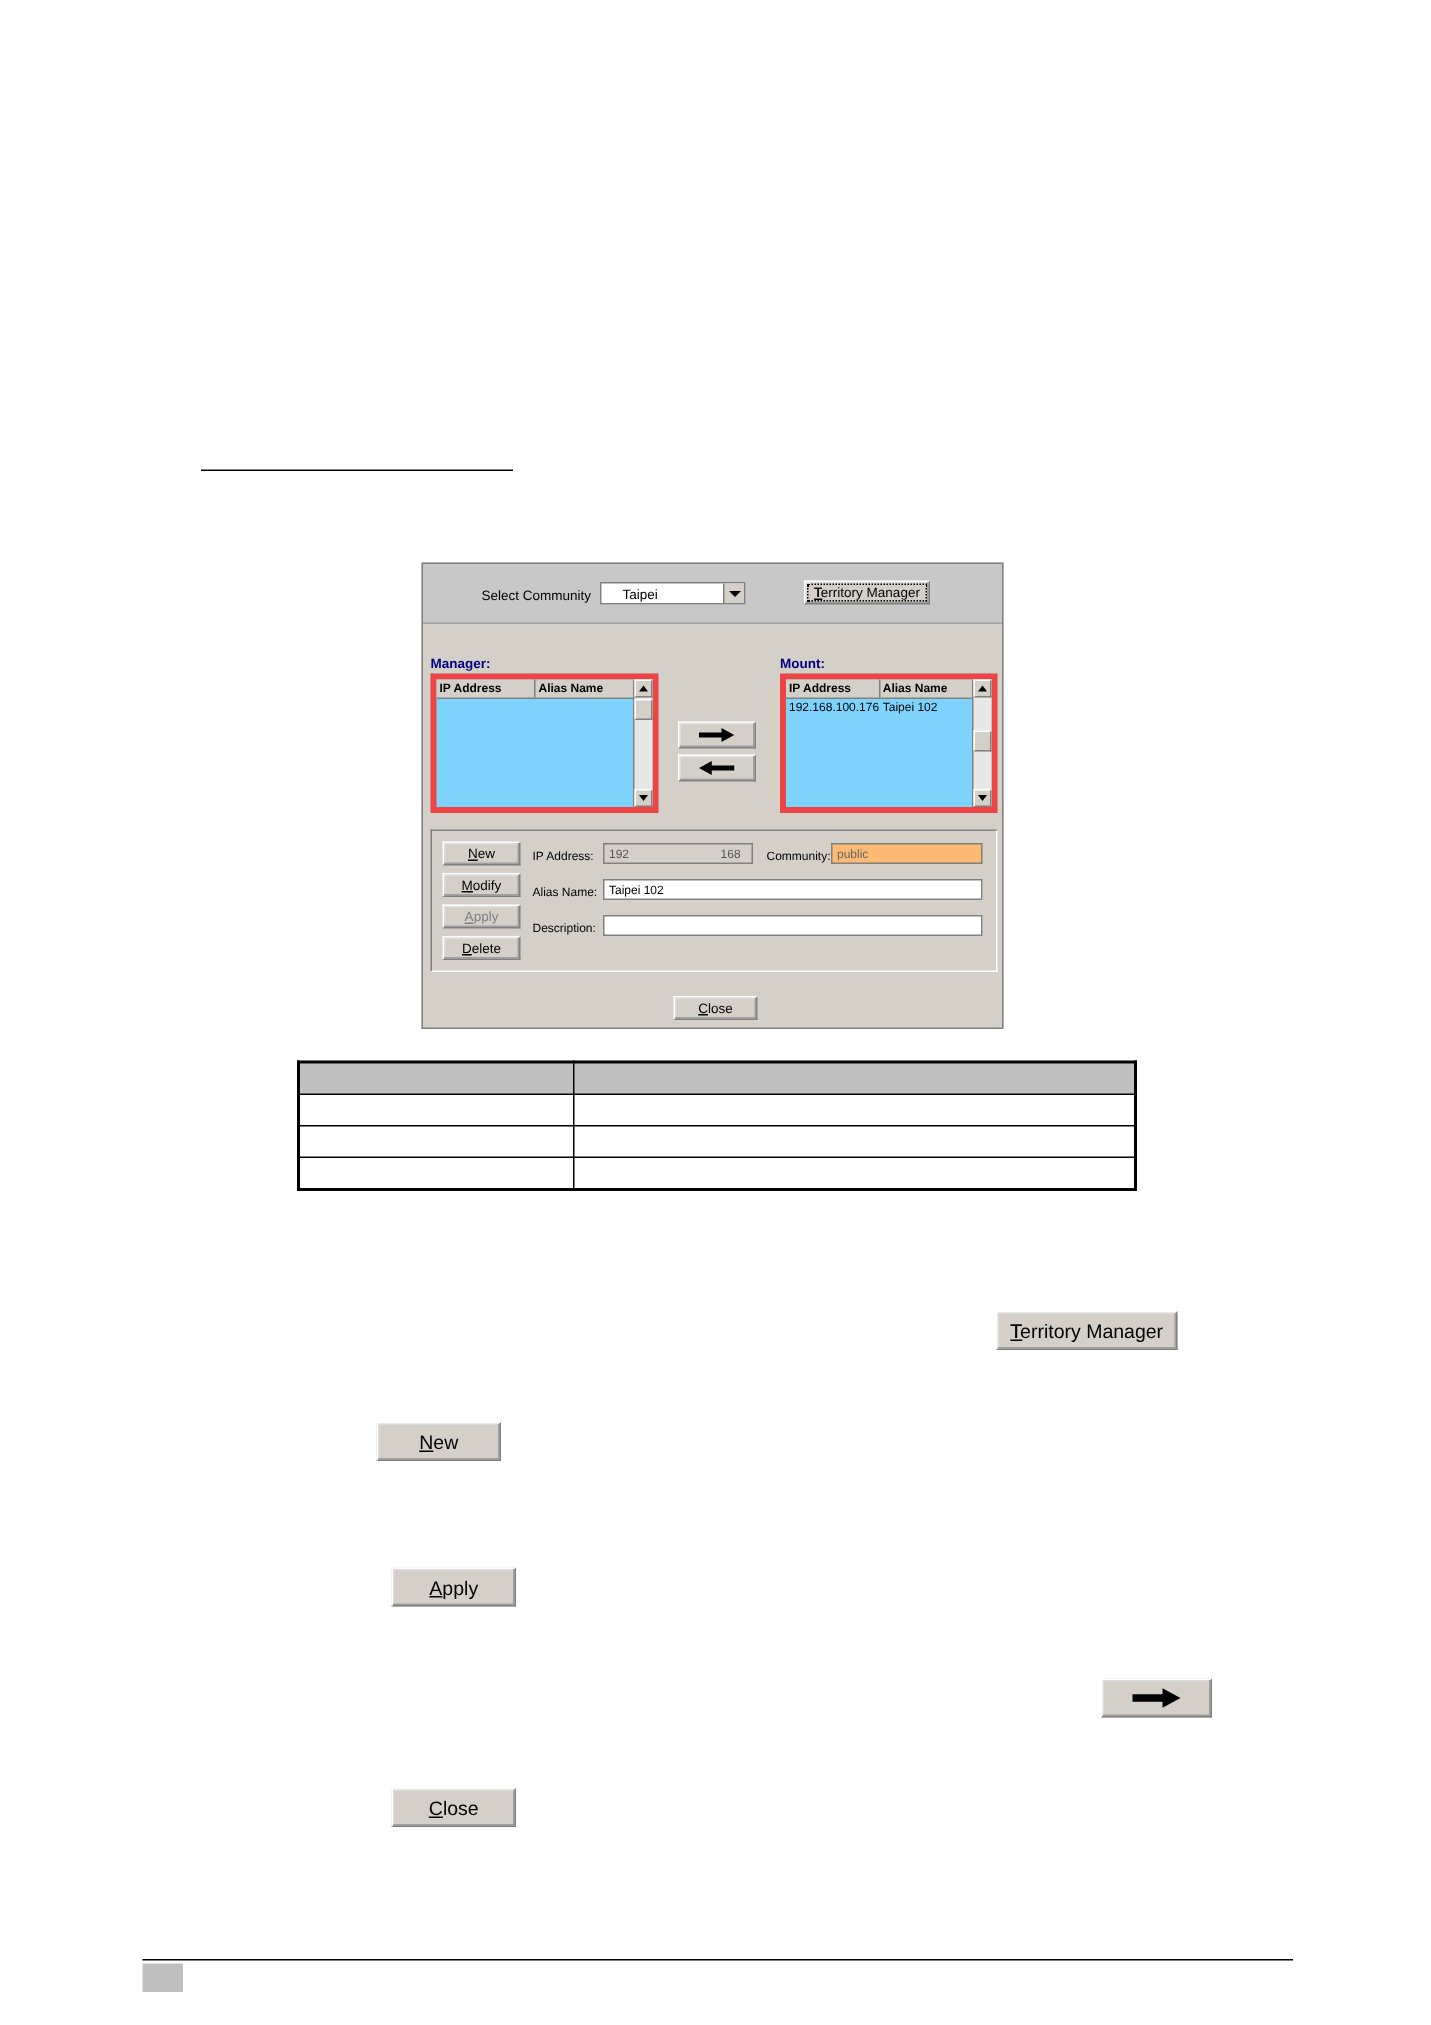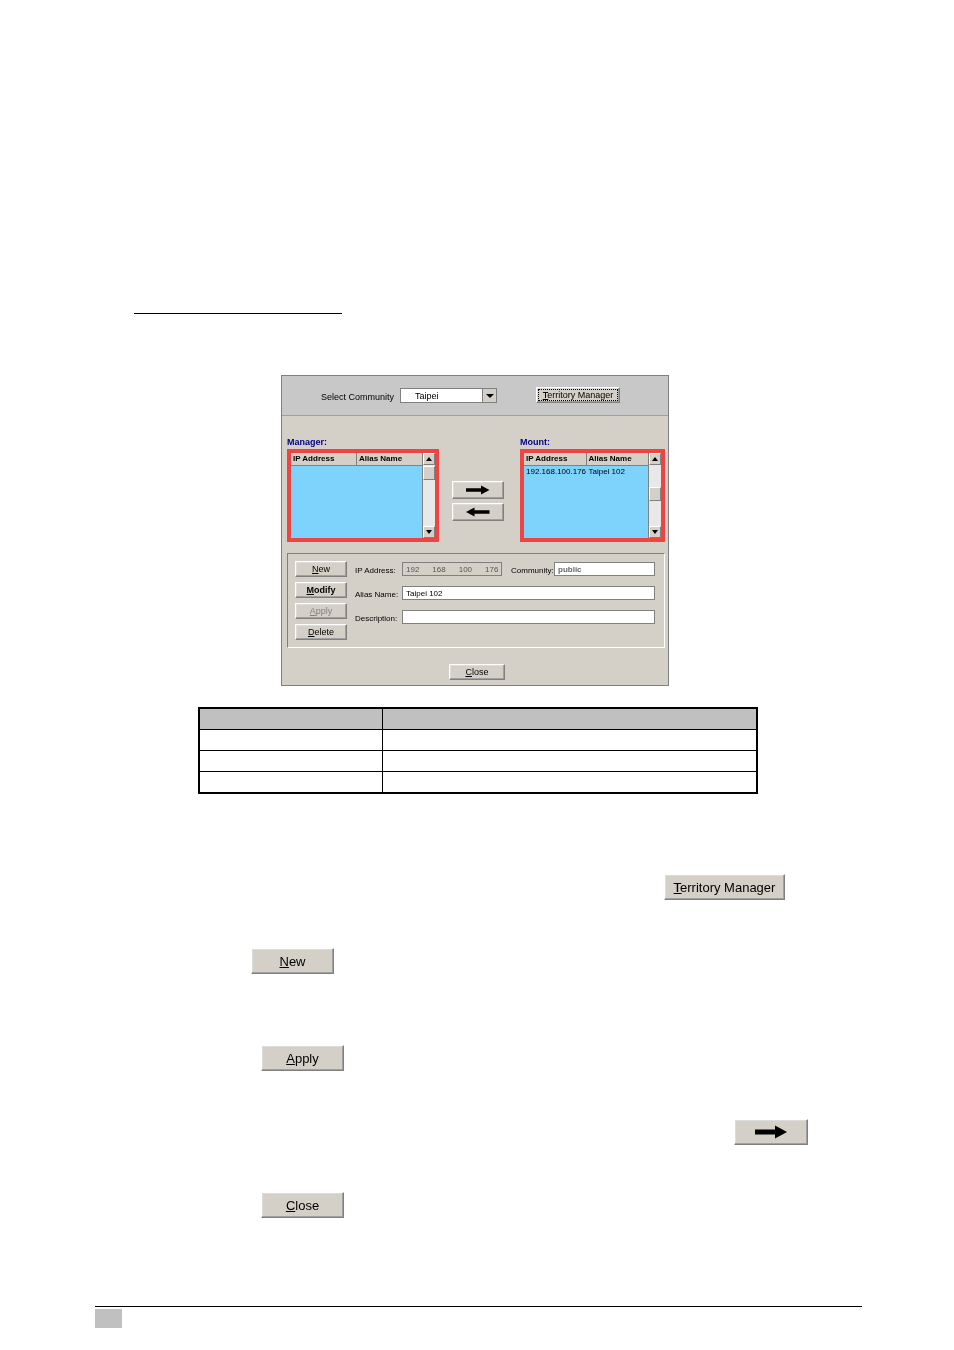--- a/index.html
+++ b/index.html
@@ -222,23 +222,22 @@
     border: 1px solid #808080;
     box-sizing: border-box;
     font-size: 8px;
     color: #000;
     padding: 2px 3px;
     line-height: 10px;
     white-space: nowrap;
     overflow: hidden;
   }
   .field.flat {
-    background: #ffffff;
+    background: #fdba74;
     border: 1px solid #808080;
-    font-weight: bold;
   }
   .ipseg {
     position: absolute;
     background: #d4d0c8;
     border: 1px solid #808080;
     box-sizing: border-box;
     font-size: 8px;
     color: #555;
     display: flex;
     align-items: center;
@@ -362,33 +361,33 @@
     <svg width="24" height="10" viewBox="0 0 24 10">
       <path d="M23.5 3.3 H8.5 V0.4 L0 5 L8.5 9.6 V6.7 H23.5 Z" fill="#000"></path>
     </svg>
   </div>
 
   <div class="panel" style="left:5px; top:177px; width:378px; height:95px;"></div>
 
   <div class="btn" style="left:13px; top:185px; width:52px; height:16px;">
     <span><span class="u">N</span>ew</span>
   </div>
-  <div class="btn" style="left:13px; top:206px; width:52px; height:16px;font-weight:bold;">
+  <div class="btn" style="left:13px; top:206px; width:52px; height:16px;">
     <span><span class="u">M</span>odify</span>
   </div>
   <div class="btn disabled" style="left:13px; top:227px; width:52px; height:16px;">
     <span><span class="u">A</span>pply</span>
   </div>
   <div class="btn" style="left:13px; top:248px; width:52px; height:16px;">
     <span><span class="u">D</span>elete</span>
   </div>
 
   <div class="lbl" style="left:73px; top:190px; font-size:8px;">IP Address:</div>
 
-  <div class="ipseg" style="left:120px; top:186px; width:100px; height:14px;">
+  <div class="ipseg" style="left:120px; top:186px; width:100px; height:14px;gap:48px;">
     <span>192</span>
     <span style="margin-left:10px">168</span>
     <span style="margin-left:10px">100</span>
     <span style="margin-left:10px">176</span>
   </div>
 
   <div class="lbl" style="left:229px; top:190px; font-size:8px;">Community:</div>
   <div class="field flat" style="left:272px; top:186px; width:101px; height:14px; color:#666;">public</div>
 
   <div class="lbl" style="left:73px; top:214px; font-size:8px;">Alias Name:</div>

